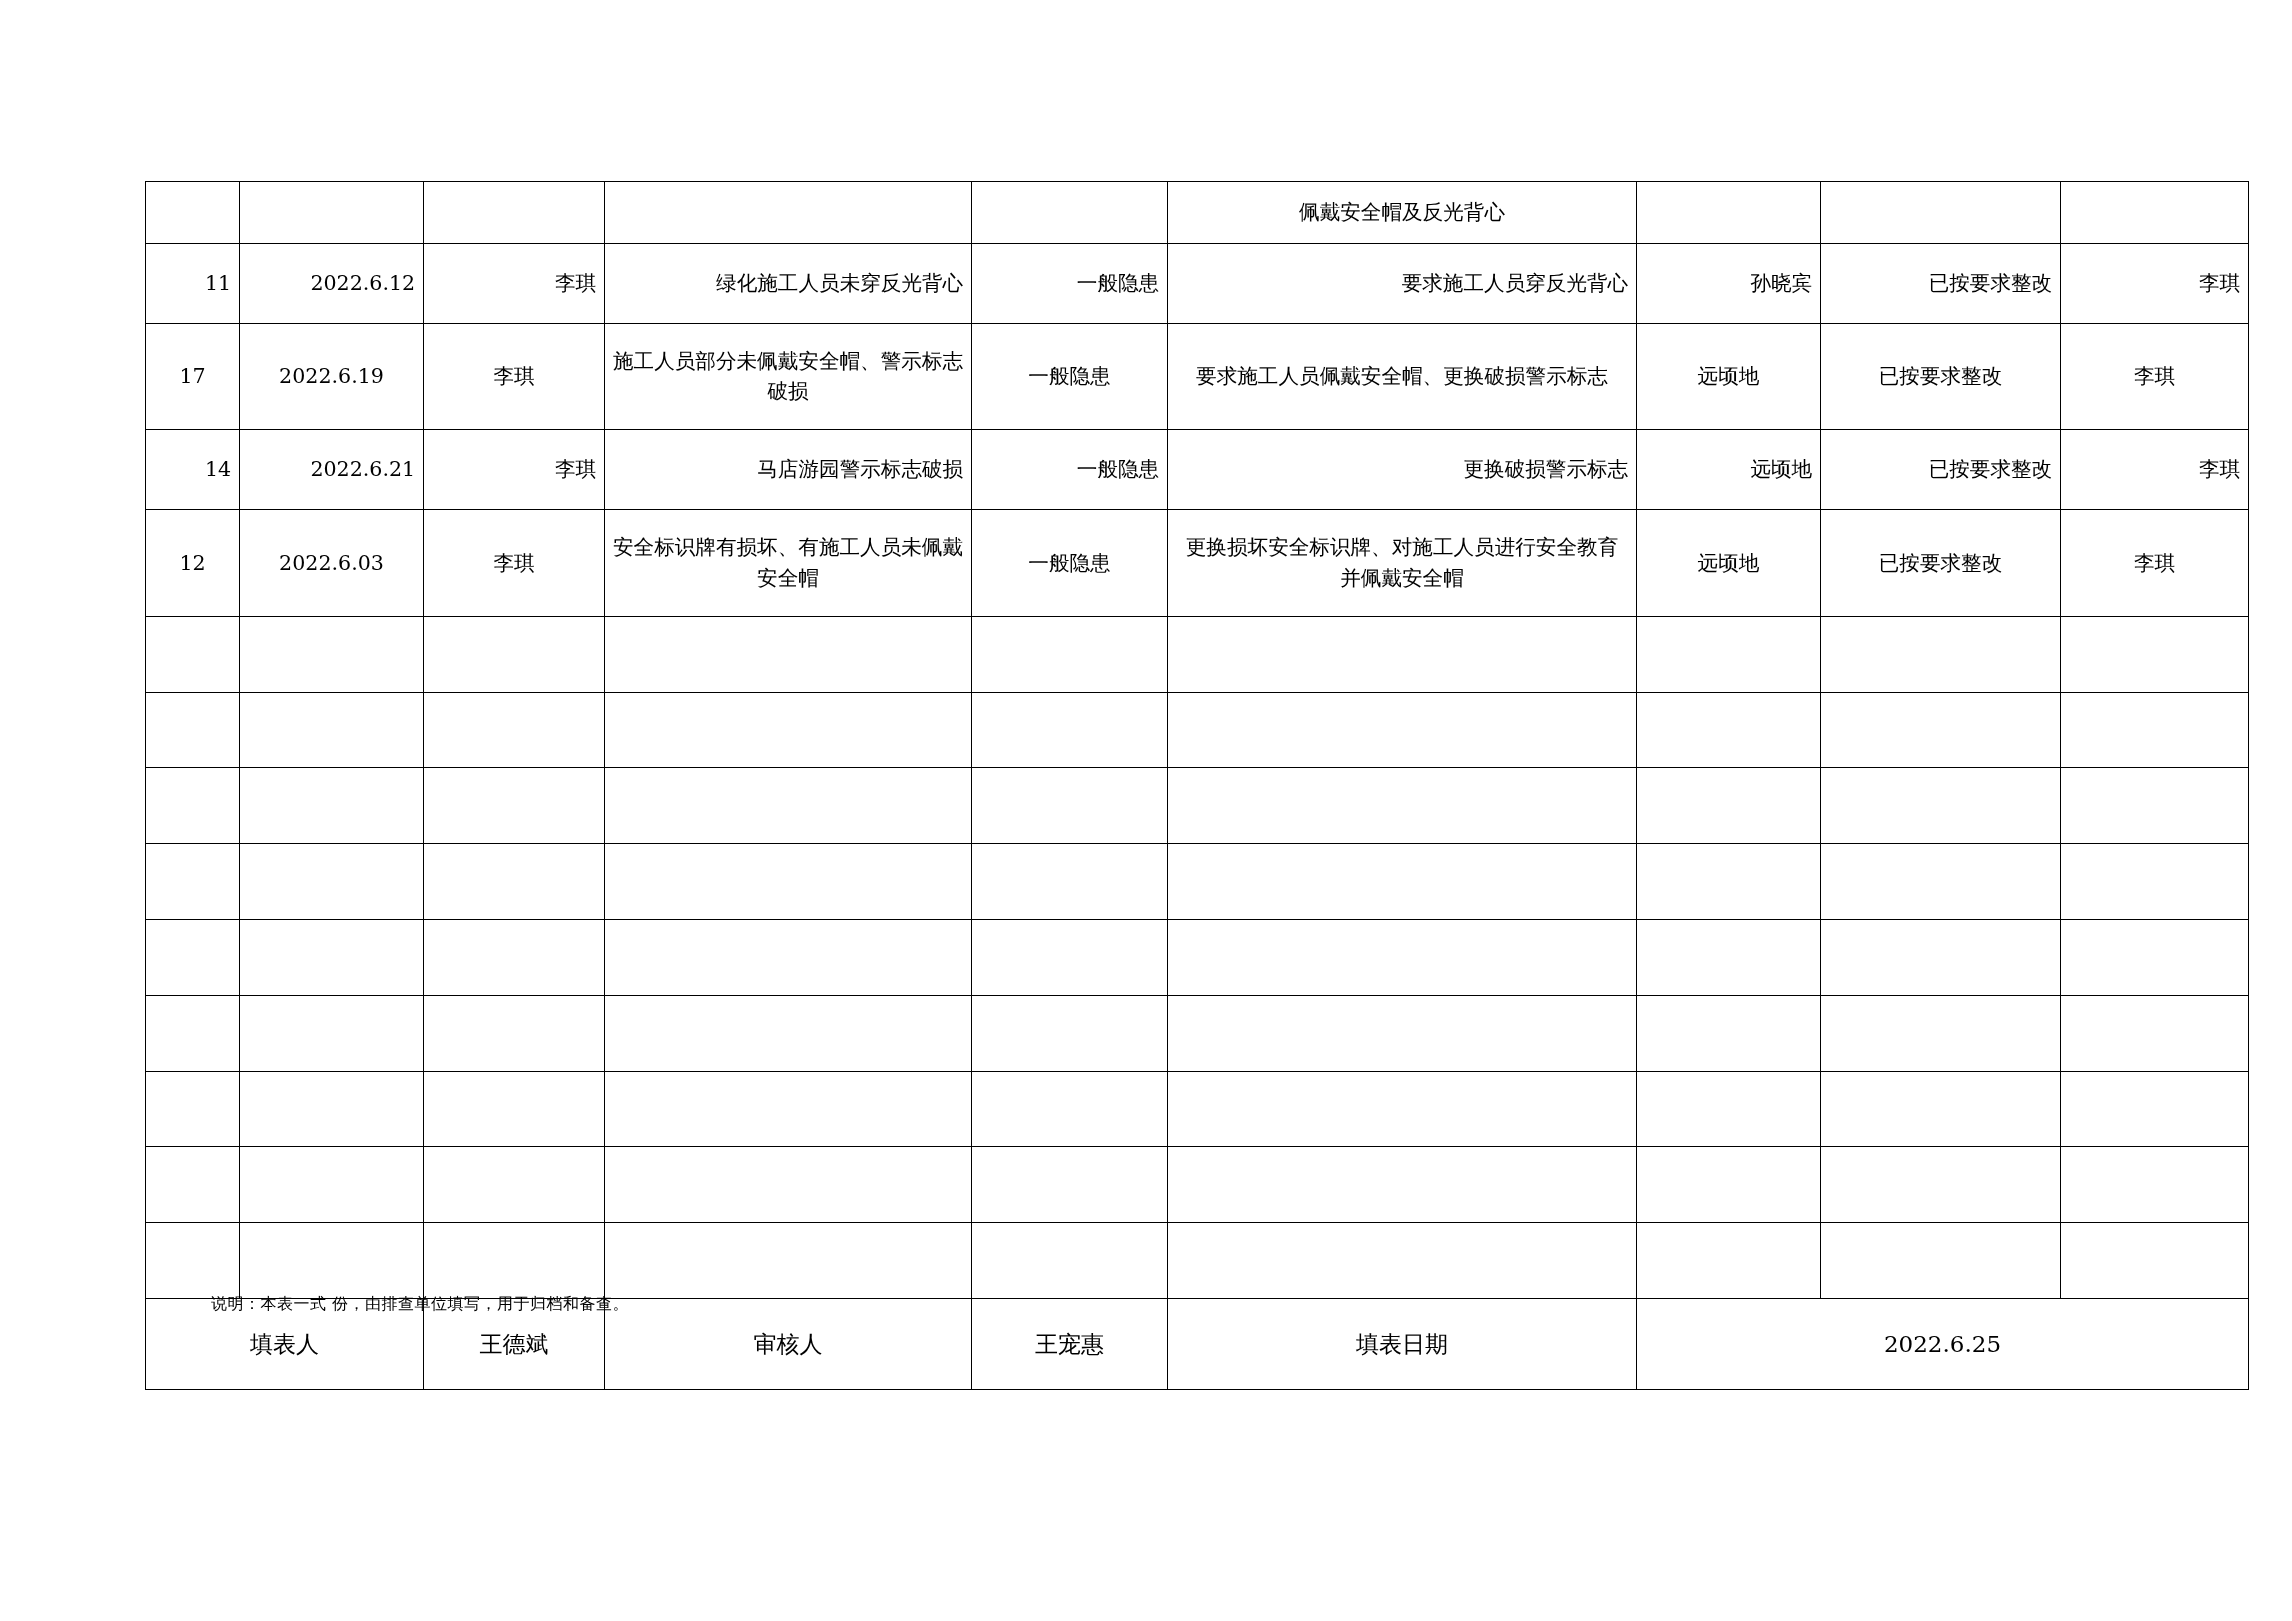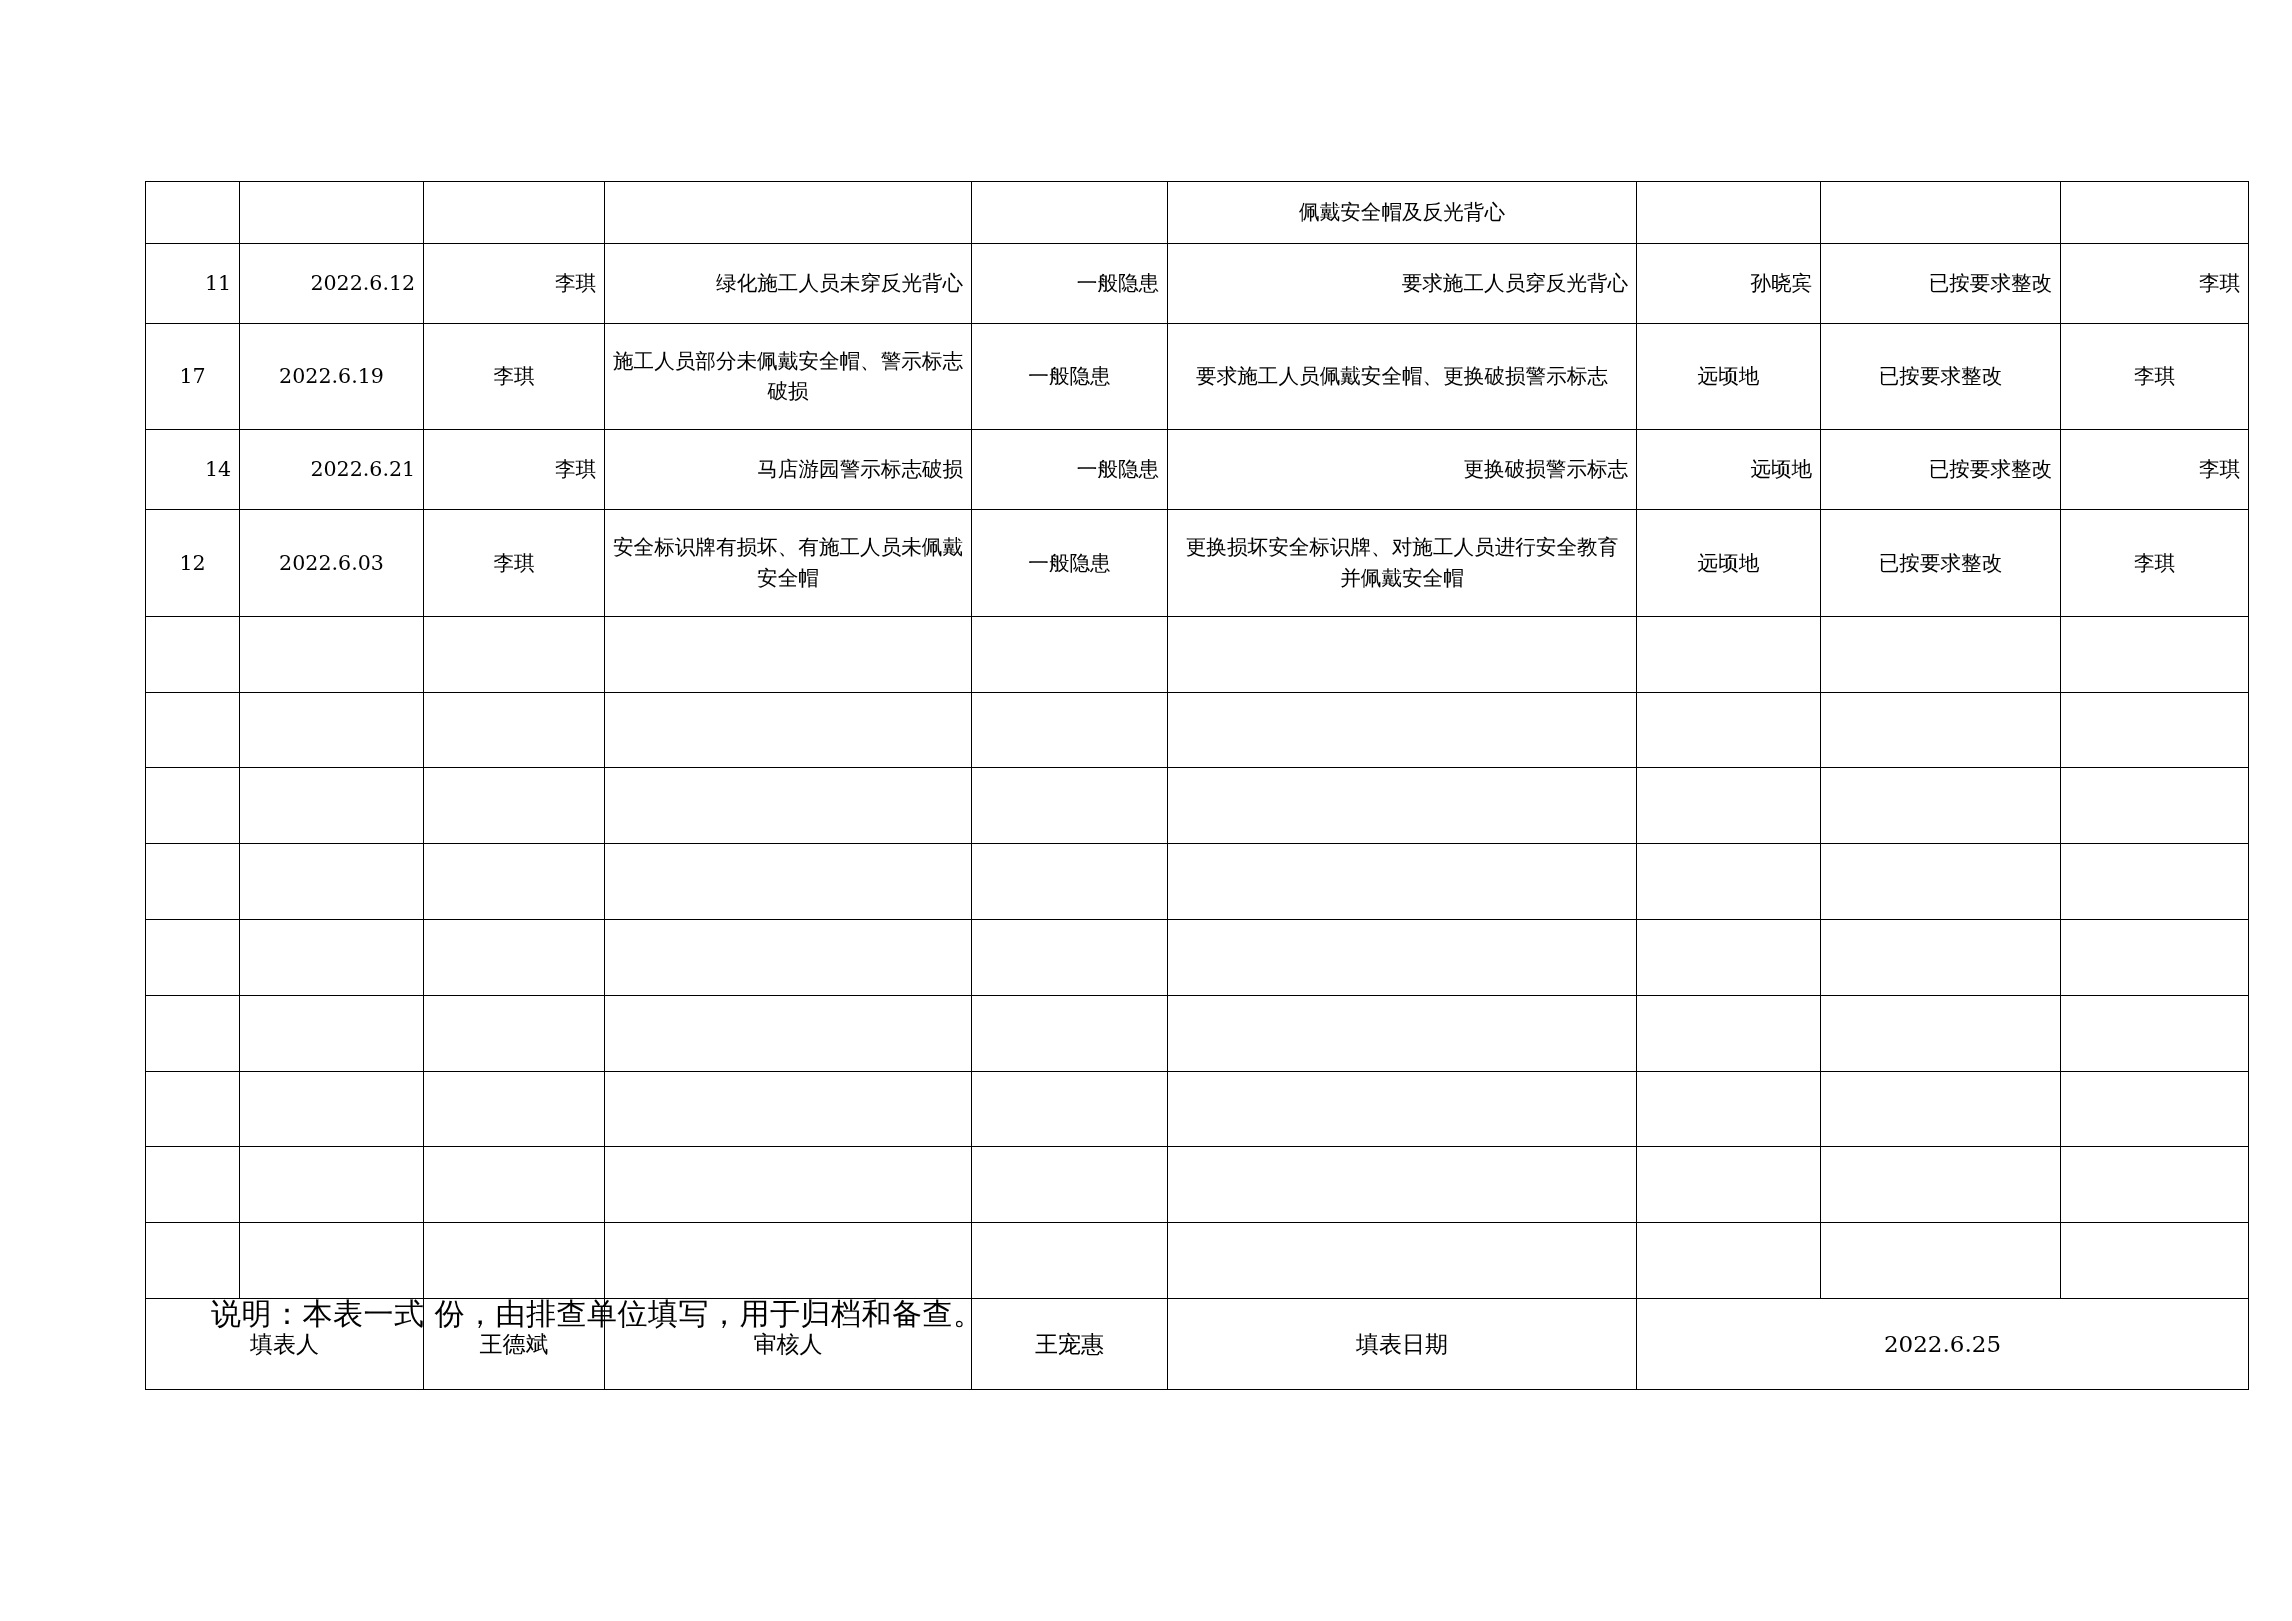--- a/index.html
+++ b/index.html
@@ -66,21 +66,21 @@
   .col-desc    { width: 367px; }
   .col-level   { width: 196px; }
   .col-measure { width: 469px; }
   .col-resp    { width: 184px; }
   .col-status  { width: 240px; }
   .col-check   { width: 188px; }
   .note {
     position: absolute;
     left: 211px;
     top: 1294px;
-    font-size: 30px;
+    font-size: 16px;
     letter-spacing: 0.5px;
     font-family: "DejaVu Serif", "Liberation Serif", serif;
   }
   .nowrap { white-space: nowrap; }
 </style>
 </head>
 <body>
 
 <div class="page">
   <div class="sheet">

